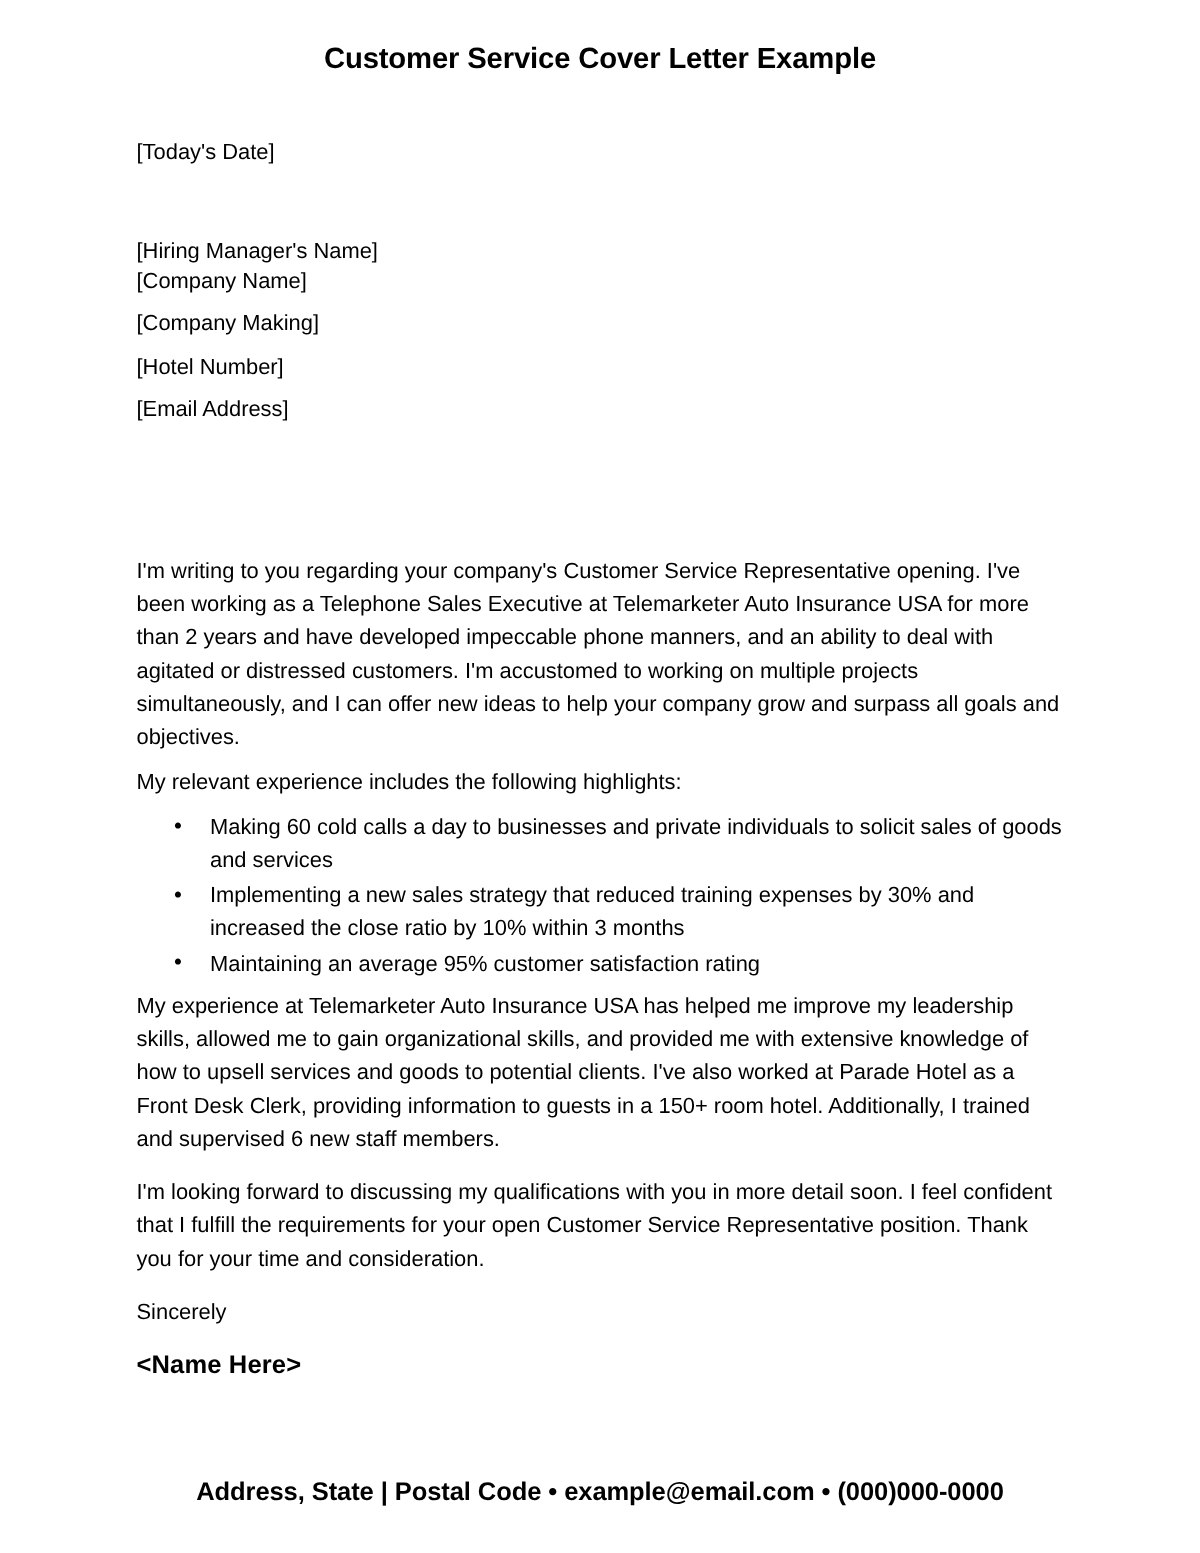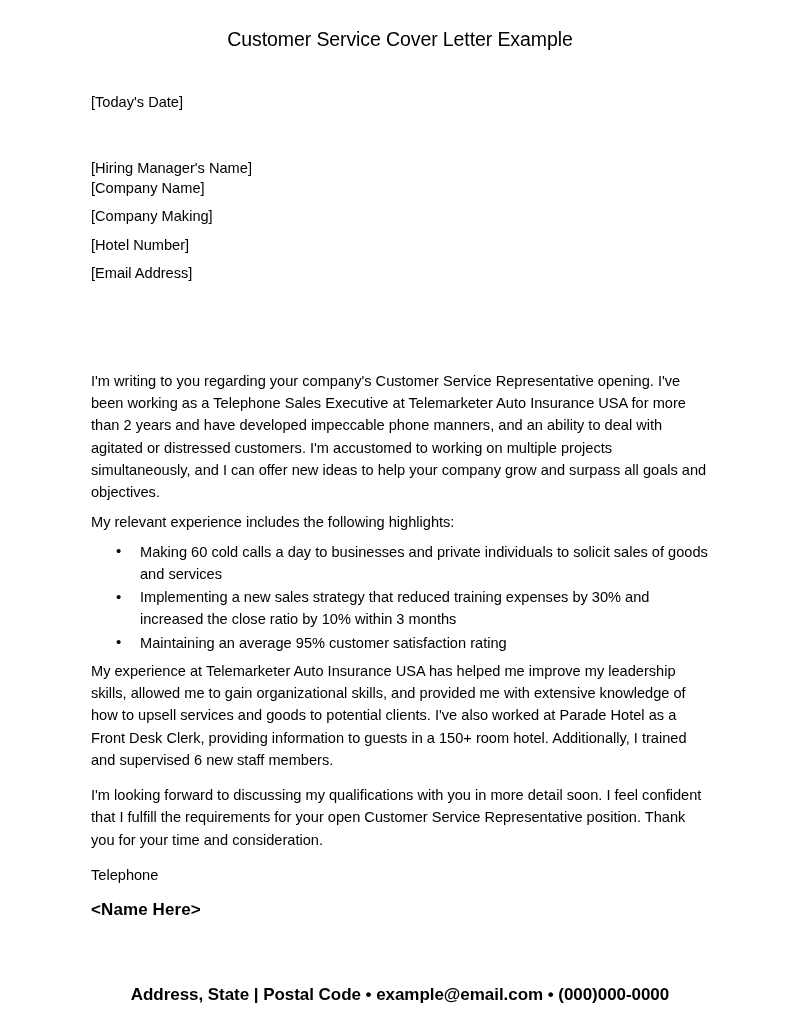--- a/index.html
+++ b/index.html
@@ -25,21 +25,21 @@
   }
 
   
   .doc-title {
     position: absolute;
     left: 0;
     top: 27px;
     width: 800px;
     text-align: center;
     font-size: 19.5px;
-    font-weight: normal;
+    font-weight: bold;
     letter-spacing: -0.1px;
     line-height: 1.25;
   }
 
   
   .letter-body {
     position: absolute;
     left: 91px;
     top: 92px;
     width: 619px;
@@ -163,21 +163,21 @@
     </ul>
 
     <p class="para" style="margin-top:6px"> My experience at Telemarketer Auto Insurance USA has helped me improve my leadership skills, allowed me to gain organizational skills, and provided me with extensive knowledge of how to upsell services and goods to potential clients. I've also worked at Parade Hotel as a Front Desk Clerk, providing information to guests in a 150+ room hotel. Additionally, I trained and supervised 6 new staff members.</p>
 
     <div style="height:13px"></div>
 
     <p class="para"> I'm looking forward to discussing my qualifications with you in more detail soon. I feel confident that I fulfill the requirements for your open Customer Service Representative position. Thank you for your time and consideration.</p>
 
     <div style="height:13px"></div>
 
-    <p class="sign-off">Telephone</p>
+    <p class="sign-off">Sincerely</p>
 
     <div style="height:11px"></div>
 
     <p class="signature-name">&lt;Name Here&gt;</p>
 
   </div>
 
   <div class="doc-footer">Address, State  |  Postal Code • example@email.com • (000)000-0000</div>
 
 </div>

